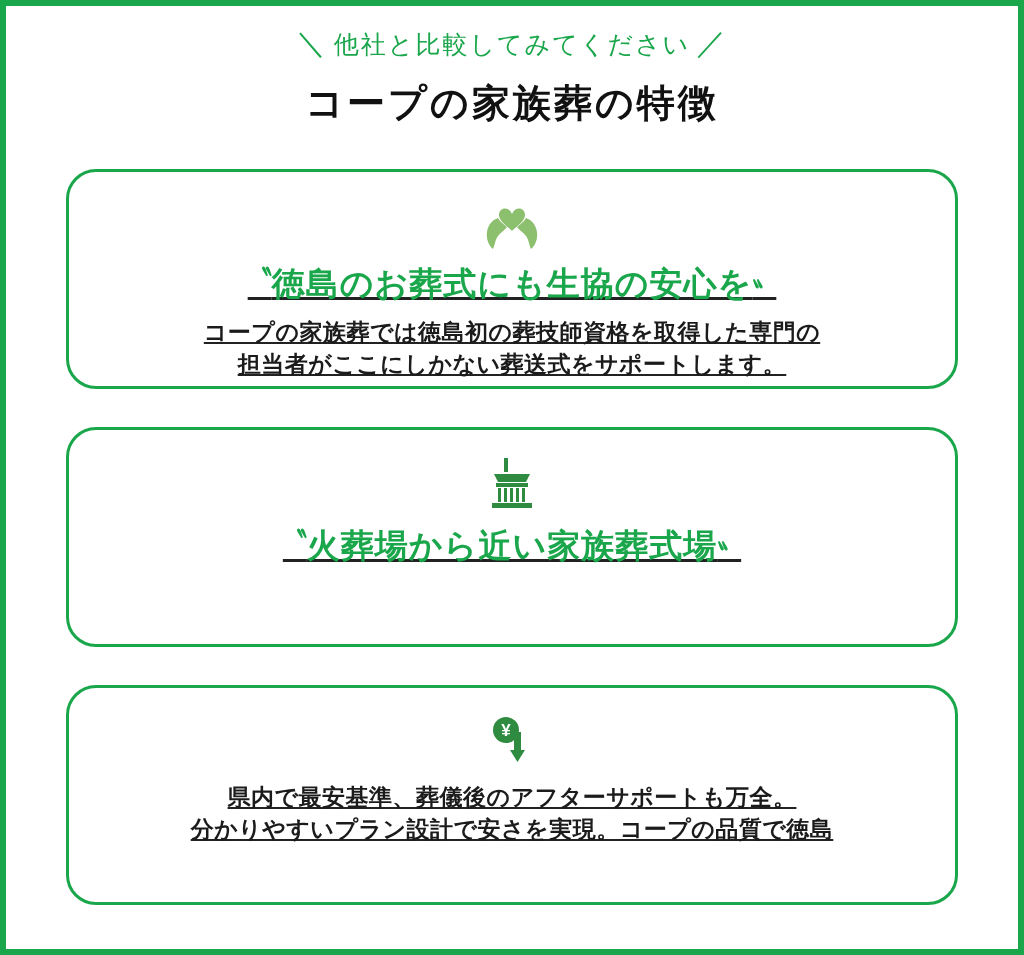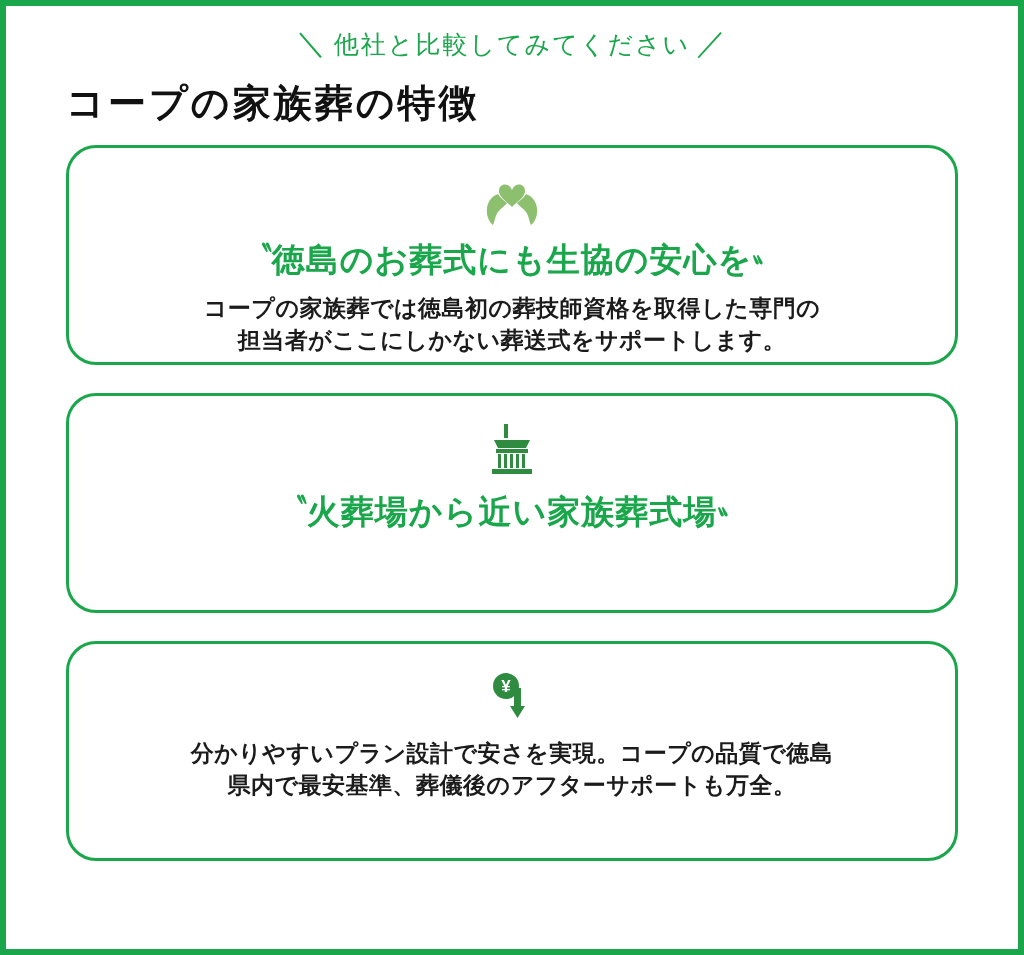--- a/index.html
+++ b/index.html
@@ -44,34 +44,35 @@
     height: 40px;
   }
   .eyebrow .slash {
     display: inline-block;
     font-size: 30px;
     font-weight: 400;
     transform: translateY(-1px);
   }
   .eyebrow .slash.left { transform: translateY(-1px) scaleX(1); }
   .headline {
-    text-align: left;
+    text-align: center;
     font-size: 38px;
     font-weight: 700;
     letter-spacing: 3px;
     color: #111111;
     margin-top: 14px;
     margin-bottom: 16px;
   }
   
   .cards {
-    margin-top: 16px;
+    margin-top: 40px;
     display: flex;
     flex-direction: column;
-    gap: 28px;
+    gap: 38px;
+    text-decoration: underline;
   }
   .card {
     border: 3px solid #1aa64b;
     border-radius: 30px;
     background: #ffffff;
     padding: 18px 40px 22px 40px;
     box-sizing: border-box;
     height: 220px;
     display: flex;
     flex-direction: column;
@@ -169,20 +170,20 @@
       <div class="card">
         <div class="card-icon">
           <svg width="72" height="58" viewBox="0 0 72 58" aria-hidden="true">
             <circle cx="30" cy="18" r="13" fill="#2e8b3f"></circle>
             <text x="30" y="24" text-anchor="middle" font-family="Liberation Sans, sans-serif" font-size="17" font-weight="700" fill="#ffffff">¥</text>
             <rect x="38" y="20" width="7" height="20" fill="#2e8b3f"></rect>
             <path d="M34 38 L49 38 L41.5 50 Z" fill="#2e8b3f"></path>
           </svg>
         </div>
         <div class="card-body">
+          <span class="line">県内で最安基準、葬儀後のアフターサポートも万全。</span>
           <span class="line">分かりやすいプラン設計で安さを実現。コープの品質で徳島</span>
-          <span class="line">県内で最安基準、葬儀後のアフターサポートも万全。</span>
         </div>
       </div>
 
     </div>
   </div>
 </div>
 
 </body></html>

